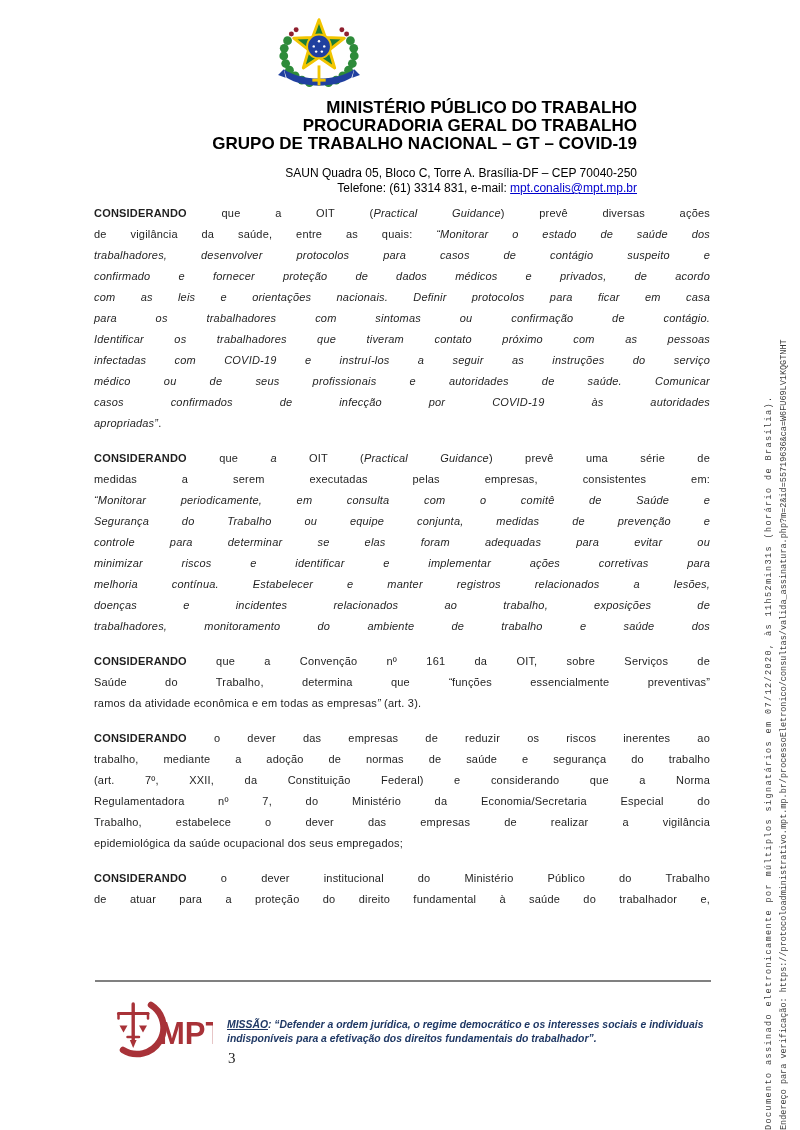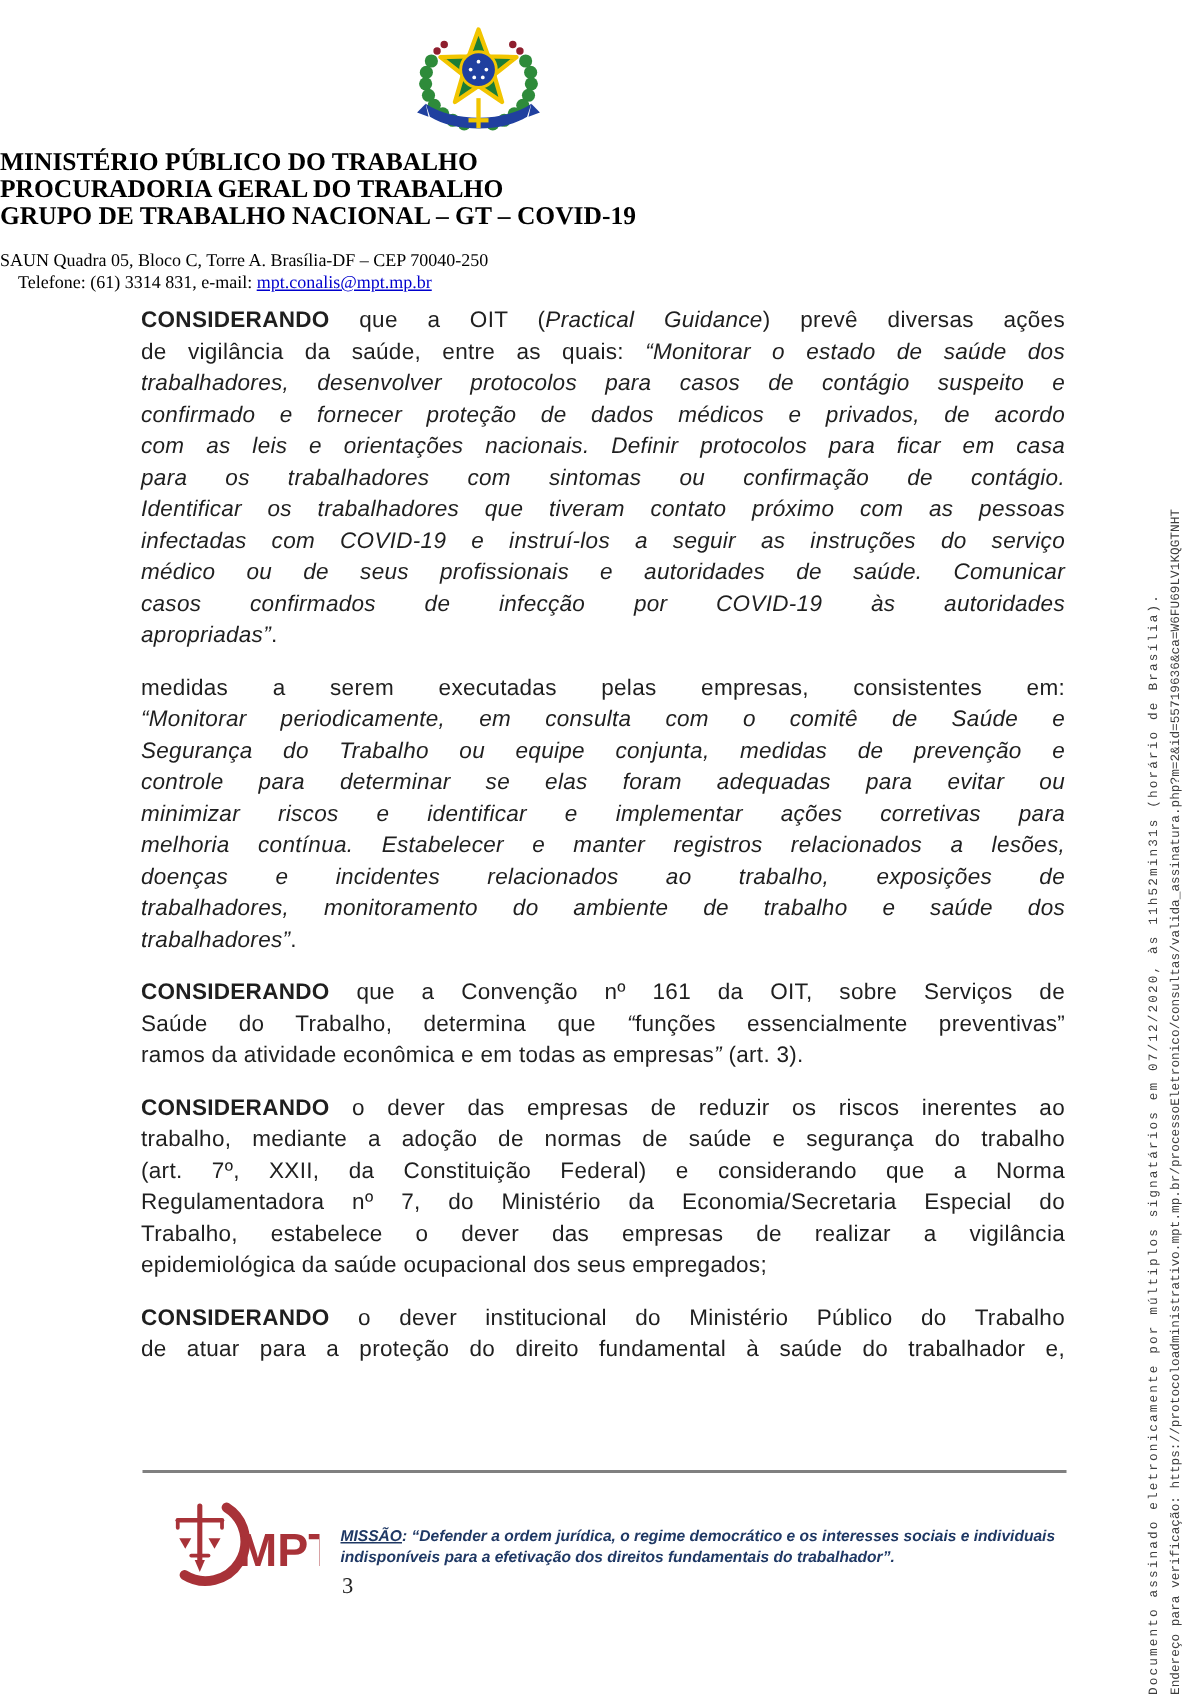--- a/index.html
+++ b/index.html
@@ -1,32 +1,32 @@
 <!DOCTYPE html>
 <html><head>
 <meta charset="utf-8">
 <style>
   html,body{margin:0;padding:0;background:#ffffff;}
   #page{position:relative;width:800px;height:1130px;background:#ffffff;overflow:hidden;
         font-family:"Liberation Sans",sans-serif;color:#1f1f1f;}
 
   
-  .letterhead{position:absolute;top:14px;left:0;width:637px;text-align:left;
-              font-family:Liberation Serif, serif;color:#000;}
+  .letterhead{position:absolute;top:14px;left:0;width:637px;text-align:right;
+              font-family:Liberation Sans, sans-serif;color:#000;}
   .emblem{display:block;margin:0 auto 4px auto;}
   .org1{font-weight:bold;font-size:17px;line-height:19px;}
   .org2{font-weight:bold;font-size:17px;line-height:17px;}
   .org3{font-weight:bold;font-size:17px;line-height:20px;}
   .addr{font-size:12px;line-height:15px;margin-top:12px;}
   .phone{font-size:12px;line-height:15px;padding-left:12px;}
   .email-link{color:#0000cd;text-decoration:underline;cursor:pointer;}
 
   
   .doc-body{position:absolute;left:94px;top:203px;width:616px;
-            font-size:15px;line-height:21px;letter-spacing:0.2px;}
+            font-size:11px;line-height:21px;letter-spacing:0.2px;}
   .para{margin:0 0 14px 0;}
   .line{text-align:justify;}
   .line.j{text-align-last:justify;}
   .r-b{font-weight:bold;}
   .r-i{font-style:italic;}
   .r-n{font-style:normal;}
 
   
   .vstamp{position:absolute;left:762px;top:1130px;width:820px;
           transform:rotate(-90deg);transform-origin:0 0;
@@ -105,29 +105,29 @@
         <div class="line j"><span class="r-i">confirmado e fornecer proteção de dados médicos e privados, de acordo</span></div>
         <div class="line j"><span class="r-i">com as leis e orientações nacionais. Definir protocolos para ficar em casa</span></div>
         <div class="line j"><span class="r-i">para os trabalhadores com sintomas ou confirmação de contágio.</span></div>
         <div class="line j"><span class="r-i">Identificar os trabalhadores que tiveram contato próximo com as pessoas</span></div>
         <div class="line j"><span class="r-i">infectadas com COVID-19 e instruí-los a seguir as instruções do serviço</span></div>
         <div class="line j"><span class="r-i">médico ou de seus profissionais e autoridades de saúde. Comunicar</span></div>
         <div class="line j"><span class="r-i">casos confirmados de infecção por COVID-19 às autoridades</span></div>
         <div class="line"><span class="r-i">apropriadas”</span><span class="r-n">.</span></div>
       </div>
       <div class="para">
+        <div class="line j"><span class="r-b">CONSIDERANDO</span><span class="r-n"> que </span><span class="r-i">a</span><span class="r-n"> OIT (</span><span class="r-i">Practical Guidance</span><span class="r-n">) prevê uma série de</span></div>
         <div class="line j"><span class="r-n">medidas a serem executadas pelas empresas, consistentes em:</span></div>
         <div class="line j"><span class="r-i">“Monitorar periodicamente, em consulta com o comitê de Saúde e</span></div>
         <div class="line j"><span class="r-i">Segurança do Trabalho ou equipe conjunta, medidas de prevenção e</span></div>
         <div class="line j"><span class="r-i">controle para determinar se elas foram adequadas para evitar ou</span></div>
         <div class="line j"><span class="r-i">minimizar riscos e identificar e implementar ações corretivas para</span></div>
         <div class="line j"><span class="r-i">melhoria contínua. Estabelecer e manter registros relacionados a lesões,</span></div>
         <div class="line j"><span class="r-i">doenças e incidentes relacionados ao trabalho, exposições de</span></div>
         <div class="line j"><span class="r-i">trabalhadores, monitoramento do ambiente de trabalho e saúde dos</span></div>
-        <div class="line"><span class="r-i">trabalhadores”</span><span class="r-n">.</span></div>
       </div>
       <div class="para">
         <div class="line j"><span class="r-b">CONSIDERANDO</span><span class="r-n"> que a Convenção nº 161 da OIT, sobre Serviços de</span></div>
         <div class="line j"><span class="r-n">Saúde do Trabalho, determina que </span><span class="r-i">“</span><span class="r-n">funções essencialmente preventivas”</span></div>
         <div class="line"><span class="r-n">ramos da atividade econômica e em todas as empresas</span><span class="r-i">”</span><span class="r-n"> (art. 3).</span></div>
       </div>
       <div class="para">
         <div class="line j"><span class="r-b">CONSIDERANDO</span><span class="r-n"> o dever das empresas de reduzir os riscos inerentes ao</span></div>
         <div class="line j"><span class="r-n">trabalho, mediante a adoção de normas de saúde e segurança do trabalho</span></div>
         <div class="line j"><span class="r-n">(art. 7º, XXII, da Constituição Federal) e considerando que a Norma</span></div>

